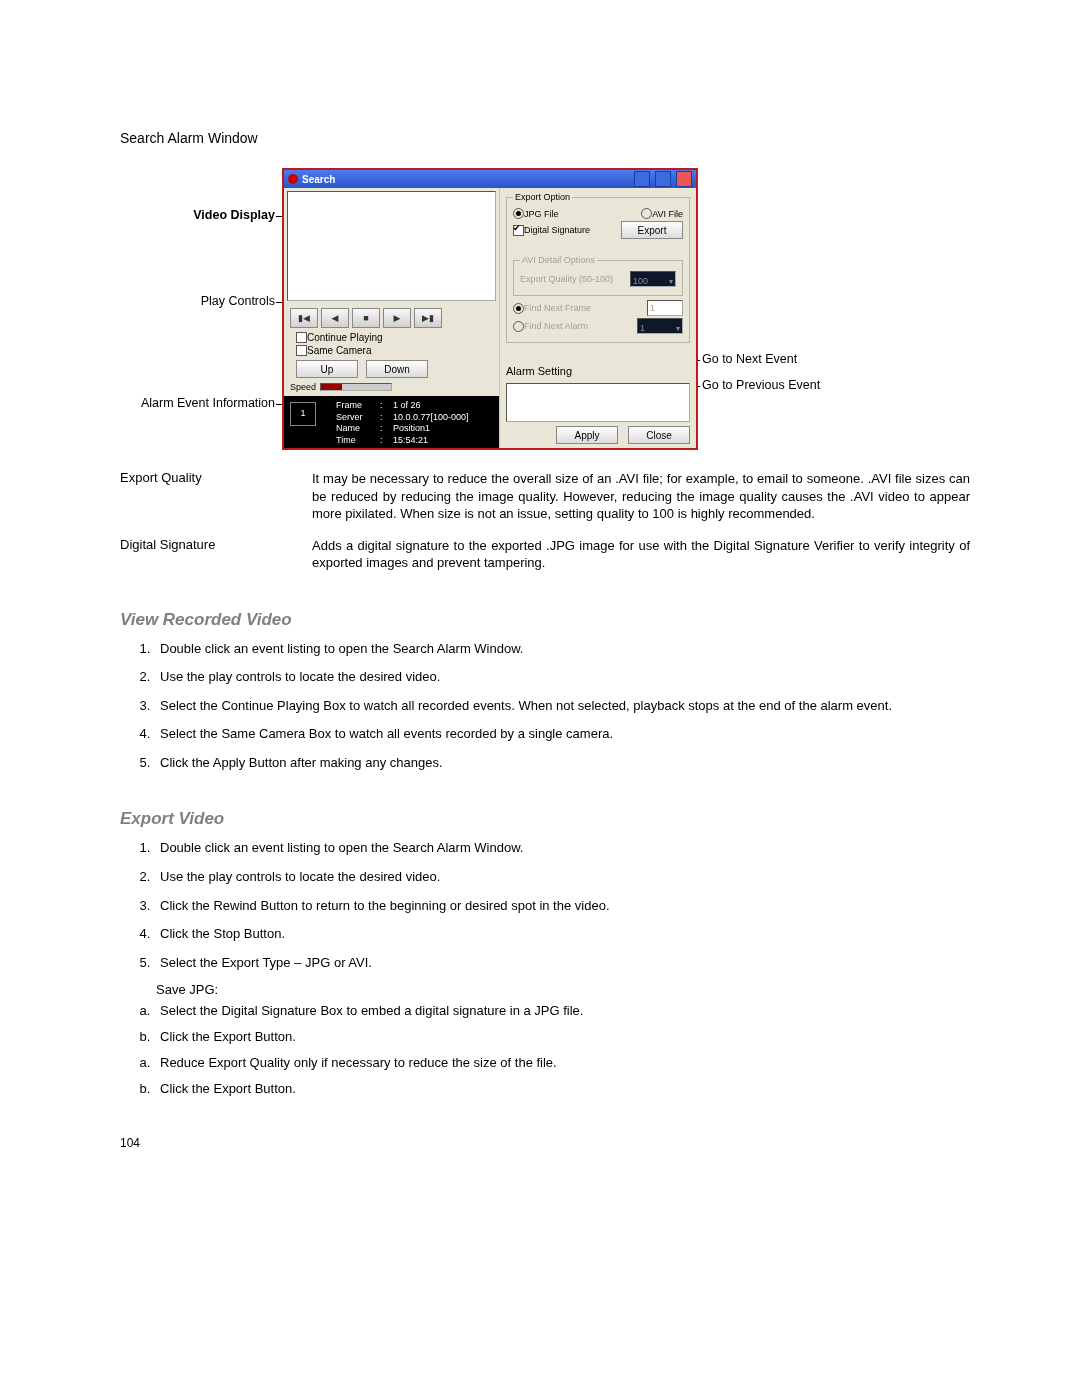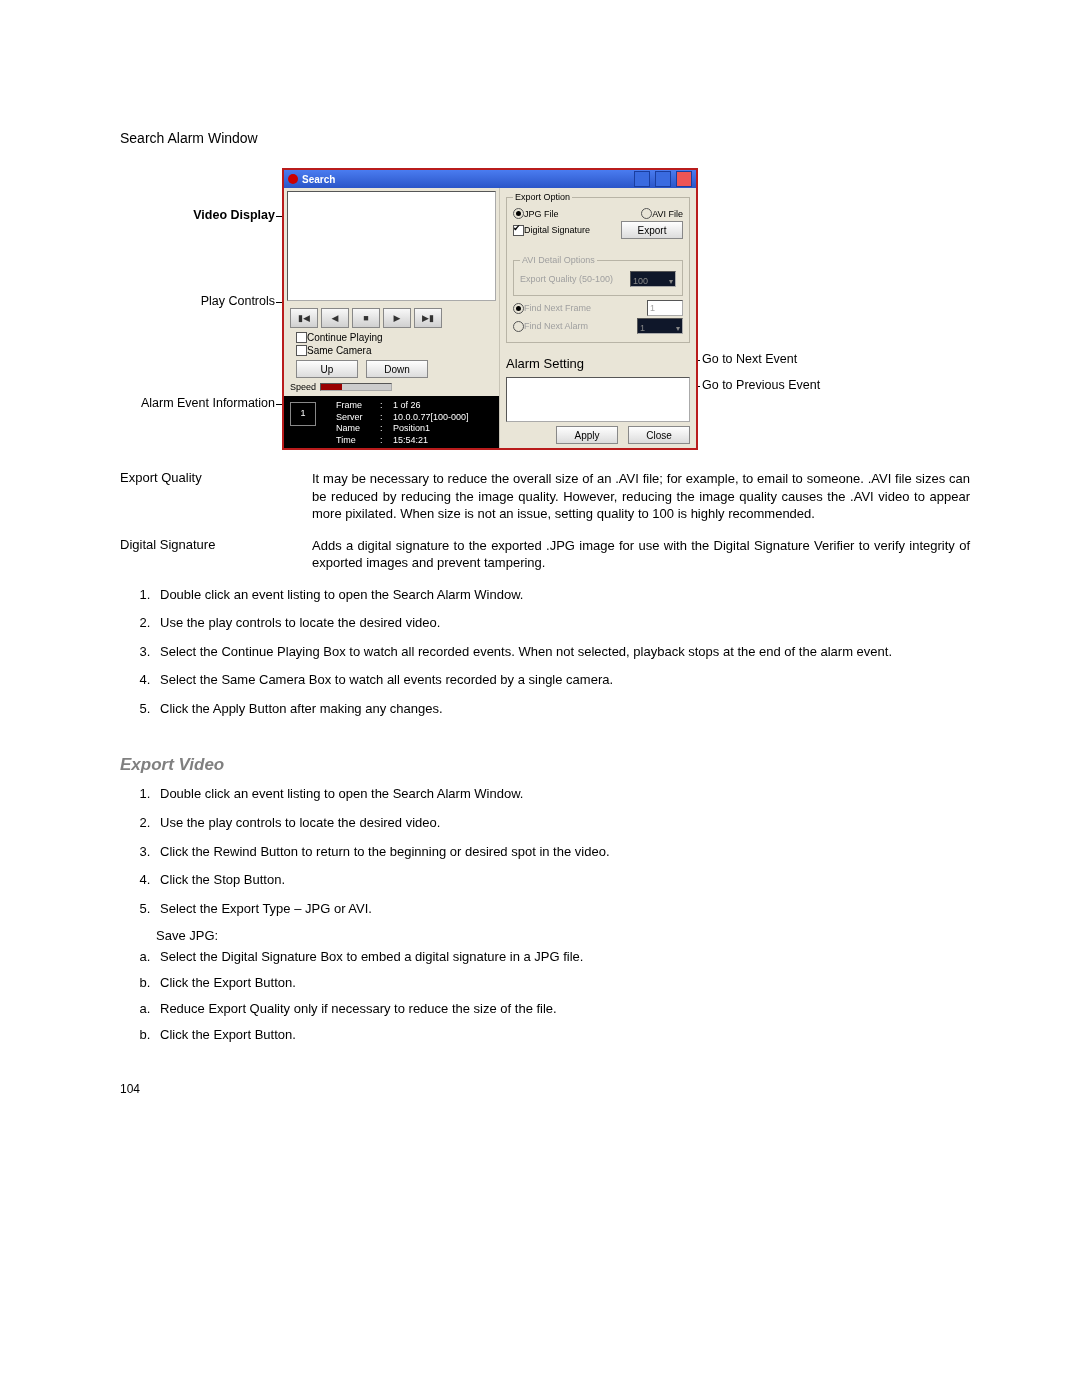--- a/index.html
+++ b/index.html
@@ -264,40 +264,41 @@
             <div class="opt-row disabled">
               <div class="radio">
                   <span class="rad"></span>
                   <span>Find Next Alarm</span>
                 </div>
               <span class="dd">
                   <span>1</span>
                 </span>
             </div>
           </fieldset>
-          <div style="font-size:13px;margin-top:9px;">Alarm Setting</div>
+          <div style="font-size:11px;margin-top:18px;">Alarm Setting</div>
           <div class="alarm-box"></div>
           <div class="bottom-btns">
             <div class="small-btn">Apply</div>
             <div class="small-btn">Close</div>
           </div>
         </div>
       </div>
     </div>
   </div>
 
   <div class="def-row">
     <div class="def-term">Export Quality</div>
     <div class="def-desc">It may be necessary to reduce the overall size of an .AVI file; for example, to email to someone. .AVI file sizes can be reduced by reducing the image quality.  However, reducing the image quality causes the .AVI video to appear more pixilated.  When size is not an issue, setting quality to 100 is highly recommended.</div>
   </div>
   <div class="def-row">
     <div class="def-term">Digital Signature</div>
     <div class="def-desc">Adds a digital signature to the exported .JPG image for use with the Digital Signature Verifier to verify integrity of exported images and prevent tampering.</div>
   </div>
 
+  <h3 class="sub-title">View Recorded Video</h3>
   <ol class="steps">
     <li>Double click an event listing to open the Search Alarm Window.</li>
     <li>Use the play controls to locate the desired video.</li>
     <li>Select the Continue Playing Box to watch all recorded events.  When not selected, playback stops at the end of the alarm event.</li>
     <li>Select the Same Camera Box to watch all events recorded by a single camera.</li>
     <li>Click the Apply Button after making any changes.</li>
   </ol>
 
   <h3 class="sub-title">Export Video</h3>
   <ol class="steps">

